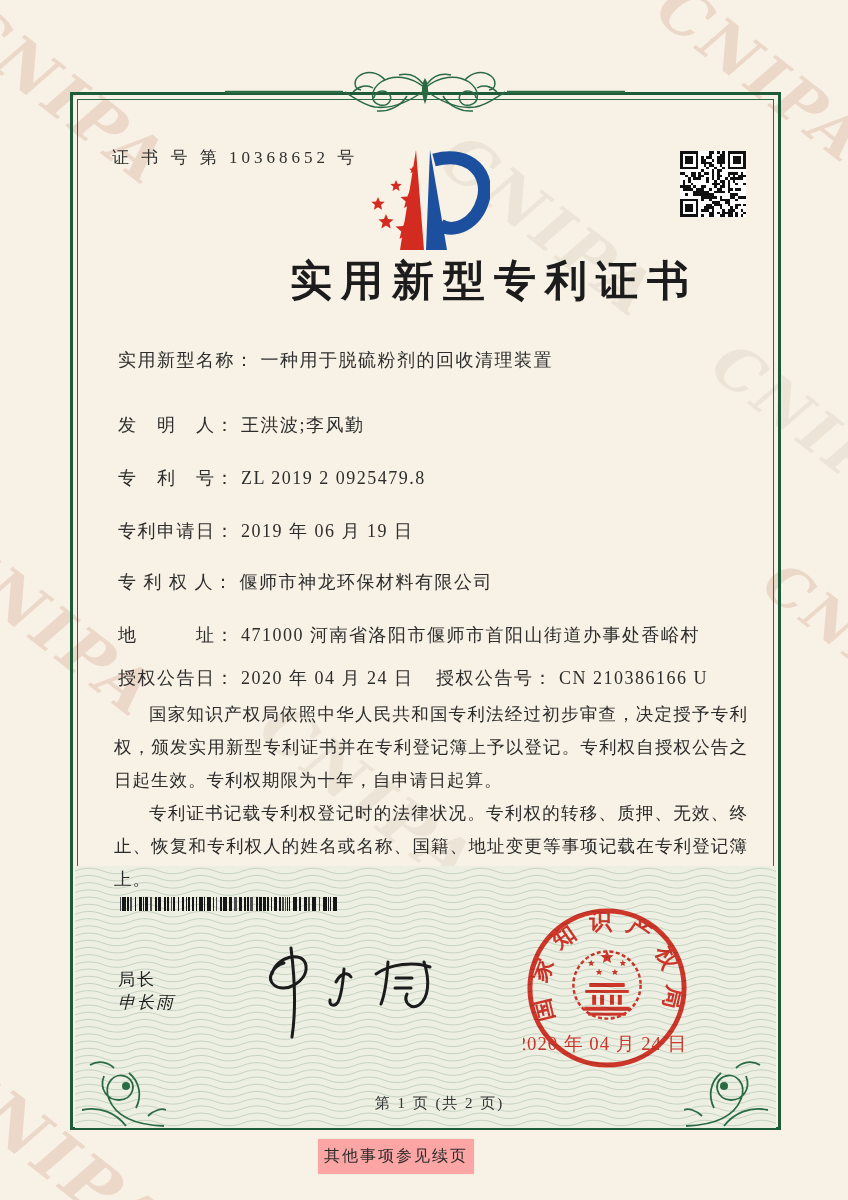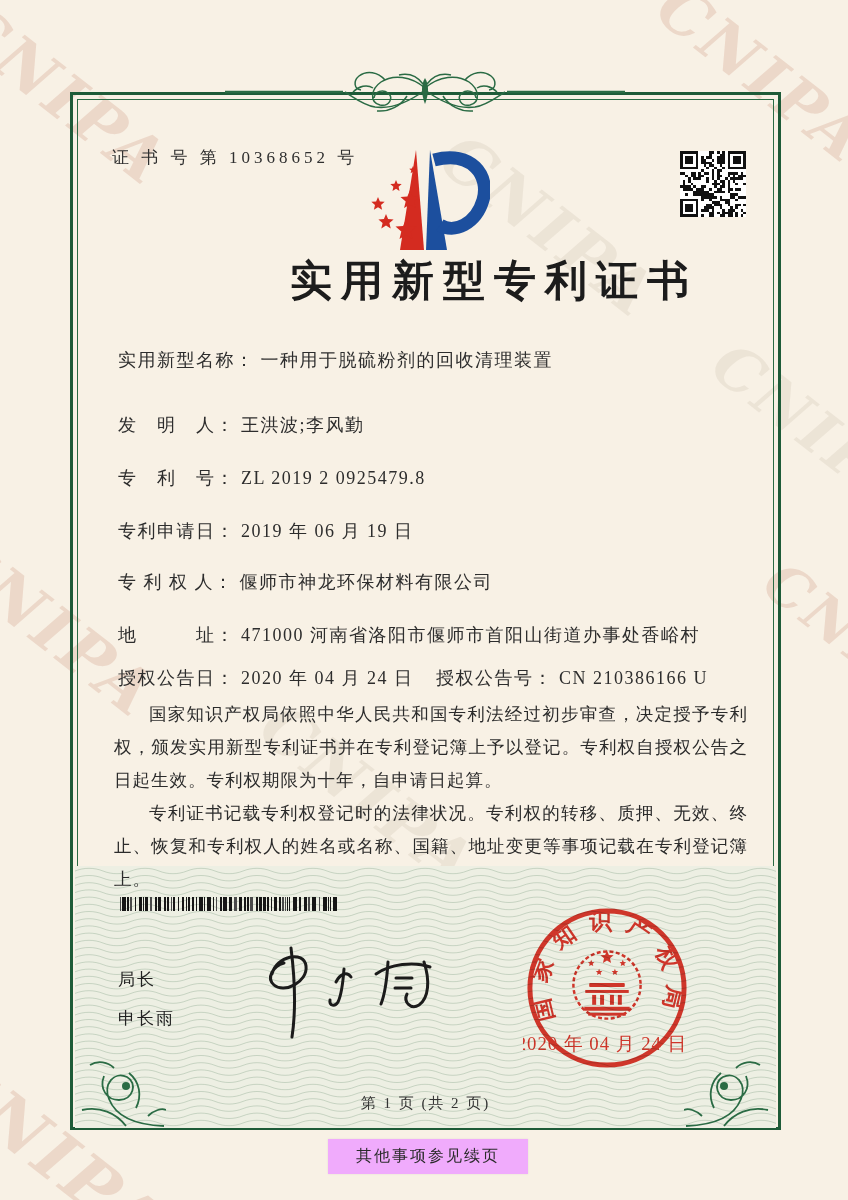--- a/index.html
+++ b/index.html
@@ -29,28 +29,28 @@
   .grant-no{position:absolute;left:318px;top:0;}
 
   .body-text{position:absolute;left:114px;top:698px;width:634px;font-size:17.5px;line-height:33px;color:#2b2b2b;letter-spacing:1px;text-align:justify;}
   .body-text p{margin:0;text-indent:2em;}
 
   .wave-band{position:absolute;left:75px;top:866px;width:701px;height:262px;}
 
   .barcode{position:absolute;left:120px;top:897px;width:218px;height:14px;}
 
   .sig-block{position:absolute;left:118px;top:968px;font-family:"Liberation Sans","DejaVu Sans",sans-serif;color:#222;font-size:17px;letter-spacing:2px;}
-  .sig-block .sig-name{margin-top:16px;}
+  .sig-block .sig-name{font-style:italic;}
   .sig-script{position:absolute;left:238px;top:942px;width:215px;height:105px;}
 
   .seal{position:absolute;left:523px;top:904px;width:168px;height:168px;opacity:.9;mix-blend-mode:multiply;}
 
-  .page-num{position:absolute;left:70px;top:1094px;width:711px;text-align:center;font-size:15px;color:#333;letter-spacing:2px;}
-
-  .cont-note{position:absolute;left:328px;top:1139px;background:#f0abfc;padding:7px 28px;font-size:16px;color:#2b2b2b;letter-spacing:2px;box-shadow:0 0 2px rgba(0,0,0,.08);}
+  .page-num{position:absolute;left:84px;top:1094px;width:711px;text-align:center;font-size:15px;color:#333;letter-spacing:2px;}
+
+  .cont-note{position:absolute;left:318px;top:1139px;background:#fca5a5;padding:7px 6px;font-size:16px;color:#2b2b2b;letter-spacing:2px;box-shadow:0 0 2px rgba(0,0,0,.08);}
 
   .ornament-top{position:absolute;left:225px;top:64px;width:400px;height:56px;}
   .ornament-bl{position:absolute;left:74px;top:1056px;width:92px;height:76px;}
   .ornament-br{position:absolute;left:684px;top:1056px;width:92px;height:76px;transform:scaleX(-1);}
 </style>
 </head>
 <body>
 
 <div class="page">
 

